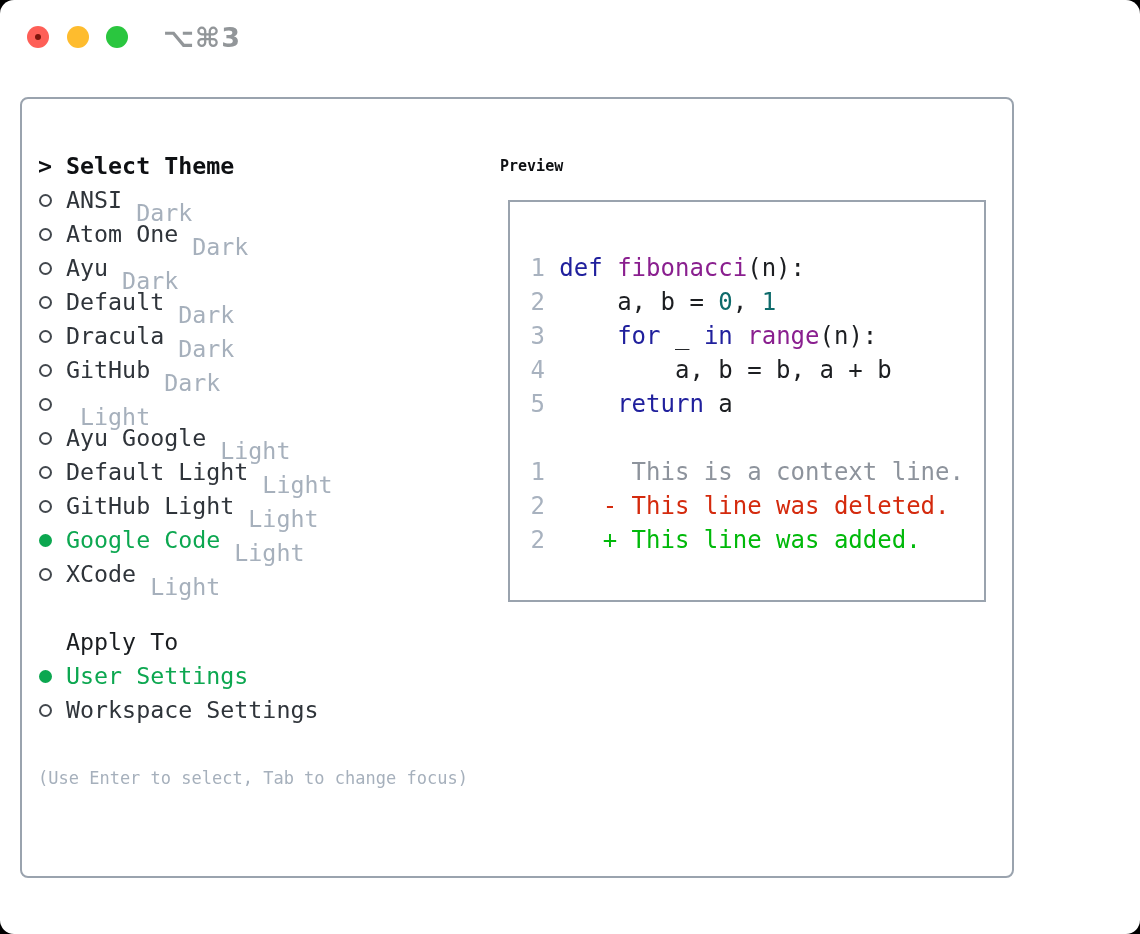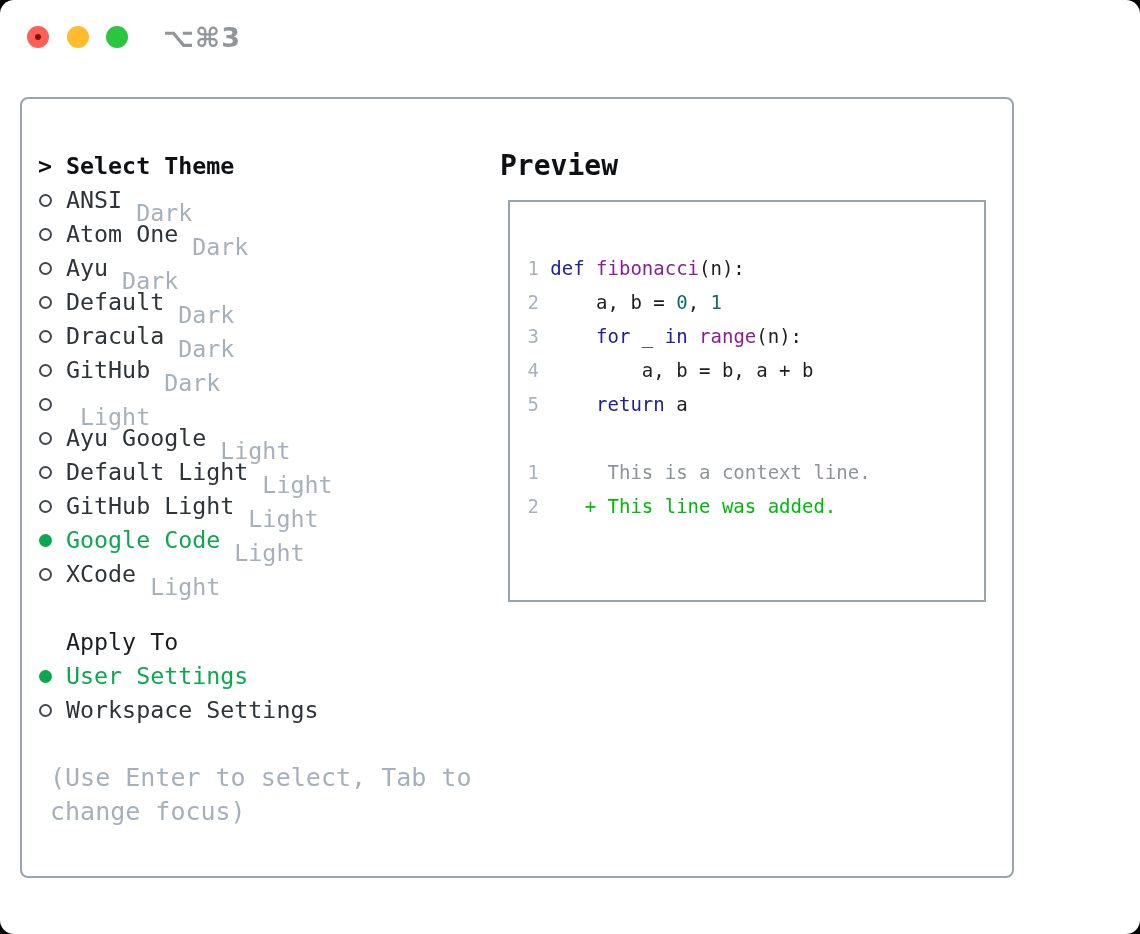--- a/index.html
+++ b/index.html
@@ -51,34 +51,34 @@
   }
   .circle.filled { border-color: var(--accent-green); background: var(--accent-green); }
   .chevron { font-weight: bold; color: var(--header-text); font-size: 23.3px; }
   .row .name {}
   .row .suffix { color: var(--muted); margin-top: 26px; }
   .row.header-row { font-weight: bold; color: var(--header-text); }
   .row.selected .name { color: var(--accent-green); }
   .row.section-label { color: var(--apply-text); }
   .row.blank { }
   .help {
-    margin-top: 34px; width: 432px; font-size: 25px; line-height: 34px;
-    color: var(--muted); white-space: normal; word-break: normal; margin-left: 12px;
+    margin-top: 34px; width: 432px; font-size: 17px; line-height: 34px;
+    color: var(--muted); white-space: normal; word-break: normal;
   }
   
   .preview-label {
     position: absolute; left: 478px; top: 50px; height: 34px; line-height: 34px;
-    font-size: 28px; font-weight: bold; color: var(--header-text);
+    font-size: 15px; font-weight: bold; color: var(--header-text);
   }
   .preview-box {
     position: absolute; left: 486px; top: 101px; width: 478px; height: 402px;
     border: 2px solid var(--border-gray); background: #fff;
     padding: 49px 0 0 6px; overflow: hidden;
   }
-  .code-line { height: 34px; line-height: 34px; font-size: 19px; white-space: pre; }
+  .code-line { height: 34px; line-height: 34px; font-size: 24px; white-space: pre; }
   .seg-num  { color: var(--line-num); }
   .seg-kw   { color: var(--kw); }
   .seg-fn   { color: var(--fn); }
   .seg-lit  { color: var(--lit); }
   .seg-pl   { color: var(--plain); }
   .seg-ctx  { color: var(--context); }
   .seg-del  { color: var(--deleted); }
   .seg-add  { color: var(--added); margin-top: 24px; }
 </style>
 </head>
@@ -122,18 +122,19 @@
 
     <div class="preview-box">
       <div id="code-lines">
           <div class="code-line"><span class="seg-num"> 1 </span><span class="seg-kw">def </span><span class="seg-fn">fibonacci</span><span class="seg-pl">(n):</span></div>
           <div class="code-line"><span class="seg-num"> 2 </span><span class="seg-pl">    a, b = </span><span class="seg-lit">0</span><span class="seg-pl">, </span><span class="seg-lit">1</span></div>
           <div class="code-line"><span class="seg-num"> 3 </span><span class="seg-pl">    </span><span class="seg-kw">for</span><span class="seg-pl"> _ </span><span class="seg-kw">in</span><span class="seg-pl"> </span><span class="seg-fn">range</span><span class="seg-pl">(n):</span></div>
           <div class="code-line"><span class="seg-num"> 4 </span><span class="seg-pl">        a, b = b, a + b</span></div>
           <div class="code-line"><span class="seg-num"> 5 </span><span class="seg-pl">    </span><span class="seg-kw">return</span><span class="seg-pl"> a</span></div>
           <div class="code-line">&nbsp;</div>
           <div class="code-line"><span class="seg-num"> 1 </span><span class="seg-ctx">     This is a context line.</span></div>
+          <div class="code-line"><span class="seg-num"> 2 </span><span class="seg-del">   - This line was deleted.</span></div>
           <div class="code-line"><span class="seg-num"> 2 </span><span class="seg-add">   + This line was added.</span></div>
         </div>
     </div>
 
   </div>
 </div>
 
 </body></html>

